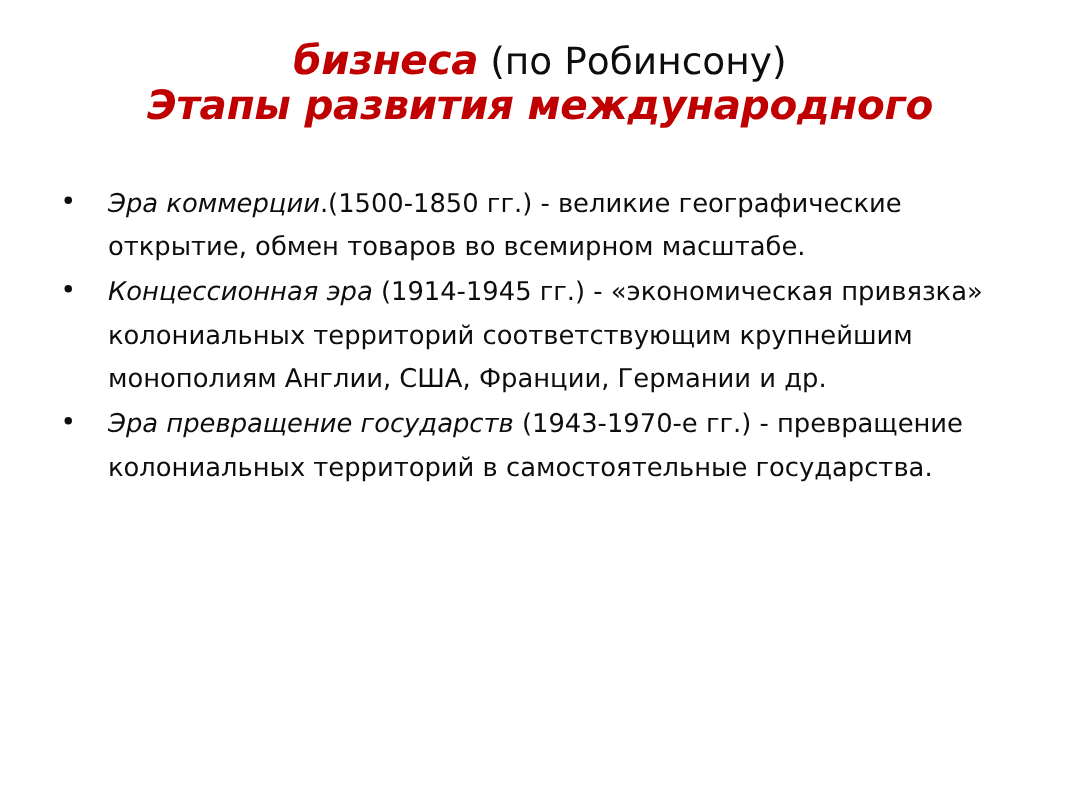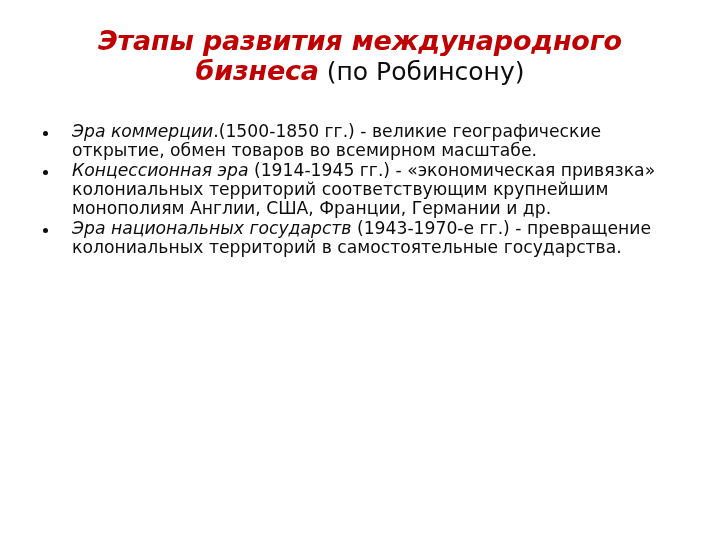--- a/index.html
+++ b/index.html
@@ -55,21 +55,21 @@
     left: 34px;
     top: 122px;
     width: 650px;
   }
   .bullet-item {
     position: relative;
     padding-left: 38px;
     margin: 0 0 1px 0;
     color: #0d0d0d;
     font-size: 17.2px;
-    line-height: 19px;
+    line-height: 29px;
     text-align: left;
   }
   .bullet-dot {
     position: absolute;
     left: 9px;
     top: 9px;
     width: 5px;
     height: 5px;
     background: #0d0d0d;
     border-radius: 50%;
@@ -81,37 +81,37 @@
     font-style: normal;
   }
 </style>
 </head>
 <body>
 
 <div class="slide">
 
   <div class="title-block">
     <span class="title-line">
-      <span class="title-red">Этапы развития международного</span>
+      <span class="title-red">бизнеса</span><span class="title-black"> (по Робинсону)</span>
     </span>
     <span class="title-line">
-      <span class="title-red">бизнеса</span><span class="title-black"> (по Робинсону)</span>
+      <span class="title-red">Этапы развития международного</span>
     </span>
   </div>
 
   <div class="content">
 
     <p class="bullet-item">
       <span class="bullet-dot"></span><span class="term">Эра коммерции</span><span class="rest">.(1500-1850 гг.) - великие географические открытие, обмен товаров во всемирном масштабе.</span>
     </p>
 
 
     <p class="bullet-item">
       <span class="bullet-dot"></span><span class="term">Концессионная эра</span><span class="rest"> (1914-1945 гг.)  - «экономическая привязка» колониальных территорий соответствующим крупнейшим монополиям Англии, США, Франции, Германии и др.</span>
     </p>
 
     <p class="bullet-item">
-      <span class="bullet-dot"></span><span class="term">Эра национальных государств</span><span class="rest"> (1943-1970-е гг.) - превращение колониальных территорий в самостоятельные государства.</span>
+      <span class="bullet-dot"></span><span class="term">Эра превращение государств</span><span class="rest"> (1943-1970-е гг.) - превращение колониальных территорий в самостоятельные государства.</span>
     </p>
 
   </div>
 
 </div>
 
 </body></html>

